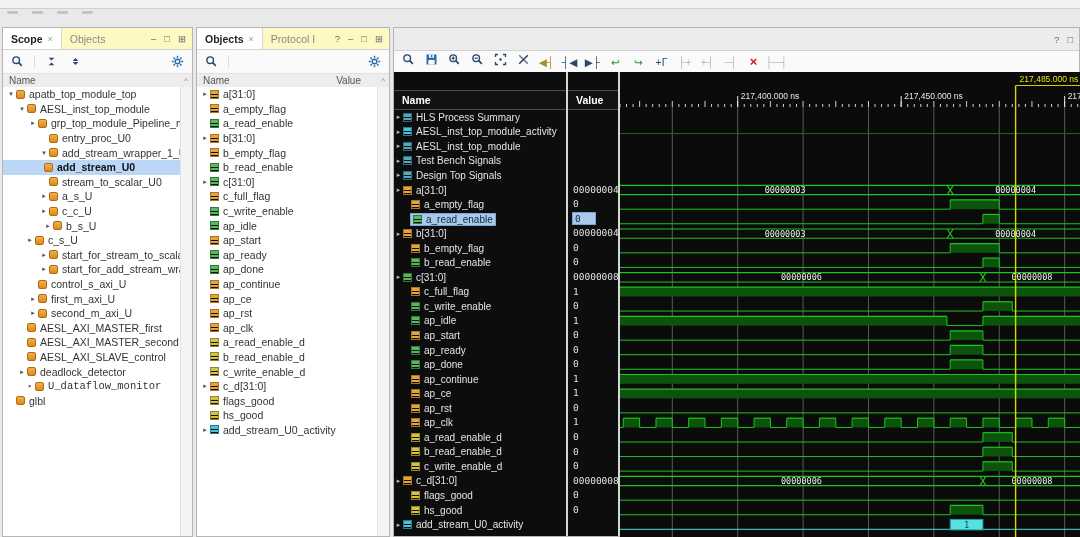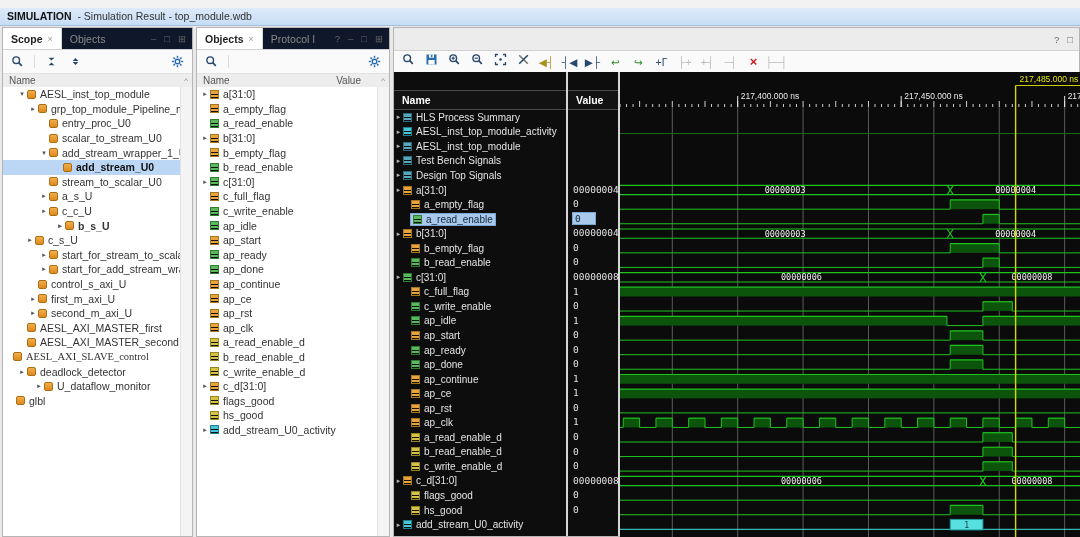--- a/index.html
+++ b/index.html
@@ -10,21 +10,21 @@
   .minibar i{display:inline-block;width:11px;height:3px;background:#c4c4c4;margin:3px 7px 0;border-radius:1px;}
   
   .banner{position:absolute;top:8px;left:0;right:0;height:17px;background:linear-gradient(#ddeafa,#c7ddf5);
           border-bottom:1px solid #9fbedd;font-size:10.5px;line-height:17px;padding-left:7px;color:#333;}
   .banner b{color:#111;}
   
   .panel{position:absolute;top:27px;bottom:0;background:#fff;border:1px solid #b5b5b5;box-sizing:border-box;}
   #scopePanel{left:2px;width:191px;}
   #objectsPanel{left:196px;width:194px;}
   #wavePanel{left:393px;width:687px;background:#f4f4f4;}
-  .tabbar{height:21px;background:#0f172a;border-bottom:1px solid #d2d2d2;display:flex;align-items:stretch;
+  .tabbar{height:21px;background:#fef9c3;border-bottom:1px solid #d2d2d2;display:flex;align-items:stretch;
           font-size:10.5px;color:#8a8a8a;}
   .tab{padding:0 8px;line-height:20px;display:flex;gap:5px;align-items:center;white-space:nowrap;overflow:hidden;}
   .tab.active{background:#fff;color:#222;font-weight:bold;border-right:1px solid #d8d8d8;}
   .tab .x{color:#999;font-weight:normal;font-size:9px;}
   .winbtns{margin-left:auto;display:flex;gap:8px;padding-right:6px;align-items:center;color:#666;font-size:9.5px;}
   .ptoolbar{height:23px;background:#fafafa;border-bottom:1px solid #e2e2e2;display:flex;align-items:center;
             gap:9px;padding:0 7px;}
   .ptoolbar .spacer{flex:1;}
   .tbicon{display:inline-flex;align-items:center;justify-content:center;width:15px;height:15px;}
   .tbsep{width:1px;height:13px;background:#ddd;}
@@ -63,24 +63,20 @@
   .selwrap{display:flex;align-items:center;background:#a9c9ec;outline:1px solid #7ba7d4;color:#10253a;padding:0 2px;}
   .selwrap .lbl{color:#10253a;}
   .vrow{height:14.55px;line-height:14.55px;font-family:"DejaVu Sans Mono",monospace;font-size:9.5px;color:#e0e0e0;padding-left:5px;}
   .vrow .selval{background:#a9c9ec;color:#10253a;padding:0 14px 0 2px;outline:1px solid #7ba7d4;}
 </style>
 </head>
 <body>
 
 <div class="app">
   <div class="minibar"><i></i><i></i><i></i><i></i></div>
-  <div class="banner">
-    <b>SIMULATION</b>
-    <span>&nbsp;<span>- Simulation Result - top_module.wdb</span></span>
-  </div>
 
   <section class="panel" id="scopePanel">
     <div class="tabbar" id="scopeTabs">
         <div class="tab active">
           <span class="lbl">Scope</span>
           <span class="x">×</span>
         </div>
         <div class="tab">
           <span class="lbl">Objects</span>
         </div>
@@ -125,83 +121,83 @@
               <line x1="3.9" y1="9.1" x2="2.5" y2="10.5"></line>
             </g>
           </svg>
         </span>
       </div>
     <div class="colhead">
       <span>Name</span>
       <span class="caret">^</span>
     </div>
     <div class="tree" id="scopeTree">
+        <div class="trow" style="padding-left: 3px;">
+          <span class="arr">▾</span>
+          <span class="oicon"></span>
+          <span class="lbl">apatb_top_module_top</span>
+        </div>
         <div class="trow" style="padding-left: 14px;">
           <span class="arr">▾</span>
           <span class="oicon"></span>
           <span class="lbl">AESL_inst_top_module</span>
         </div>
         <div class="trow" style="padding-left: 25px;">
           <span class="arr">▸</span>
           <span class="oicon"></span>
           <span class="lbl">grp_top_module_Pipeline_main_lc</span>
         </div>
         <div class="trow" style="padding-left: 36px;">
           <span class="arr"></span>
           <span class="oicon"></span>
           <span class="lbl">entry_proc_U0</span>
         </div>
         <div class="trow" style="padding-left: 36px;">
-          <span class="arr"></span>
-          <span class="oicon"></span>
-          <span class="lbl">scalar_to_stream_U0</span>
+          <span class="arr">▾</span>
+          <span class="oicon"></span>
+          <span class="lbl">add_stream_wrapper_1_U0</span>
+        </div>
+        <div class="trow sel" style="padding-left: 31px;">
+          <span class="arr"></span>
+          <span class="oicon"></span>
+          <span class="lbl">add_stream_U0</span>
         </div>
         <div class="trow" style="padding-left: 36px;">
-          <span class="arr">▾</span>
-          <span class="oicon"></span>
-          <span class="lbl">add_stream_wrapper_1_U0</span>
-        </div>
-        <div class="trow sel" style="padding-left: 50px;">
-          <span class="arr"></span>
-          <span class="oicon"></span>
-          <span class="lbl">add_stream_U0</span>
+          <span class="arr"></span>
+          <span class="oicon"></span>
+          <span class="lbl">stream_to_scalar_U0</span>
         </div>
         <div class="trow" style="padding-left: 36px;">
-          <span class="arr"></span>
-          <span class="oicon"></span>
-          <span class="lbl">stream_to_scalar_U0</span>
+          <span class="arr">▸</span>
+          <span class="oicon"></span>
+          <span class="lbl">a_s_U</span>
         </div>
         <div class="trow" style="padding-left: 36px;">
           <span class="arr">▸</span>
           <span class="oicon"></span>
-          <span class="lbl">a_s_U</span>
+          <span class="lbl">c_c_U</span>
+        </div>
+        <div class="trow" style="padding-left: 40px;">
+          <span class="arr">▸</span>
+          <span class="oicon"></span>
+          <span class="lbl">b_s_U</span>
+        </div>
+        <div class="trow" style="padding-left: 22px;">
+          <span class="arr">▸</span>
+          <span class="oicon"></span>
+          <span class="lbl">c_s_U</span>
         </div>
         <div class="trow" style="padding-left: 36px;">
           <span class="arr">▸</span>
           <span class="oicon"></span>
-          <span class="lbl">c_c_U</span>
-        </div>
-        <div class="trow" style="padding-left: 52px; font-weight: bold;">
-          <span class="arr">▸</span>
-          <span class="oicon"></span>
-          <span class="lbl">b_s_U</span>
-        </div>
-        <div class="trow" style="padding-left: 22px;">
-          <span class="arr">▸</span>
-          <span class="oicon"></span>
-          <span class="lbl">c_s_U</span>
+          <span class="lbl">start_for_stream_to_scalar_U0</span>
         </div>
         <div class="trow" style="padding-left: 36px;">
           <span class="arr">▸</span>
           <span class="oicon"></span>
-          <span class="lbl">start_for_stream_to_scalar_U0</span>
-        </div>
-        <div class="trow" style="padding-left: 36px;">
-          <span class="arr">▸</span>
-          <span class="oicon"></span>
           <span class="lbl">start_for_add_stream_wrapper</span>
         </div>
         <div class="trow" style="padding-left: 25px;">
           <span class="arr"></span>
           <span class="oicon"></span>
           <span class="lbl">control_s_axi_U</span>
         </div>
         <div class="trow" style="padding-left: 25px;">
           <span class="arr">▸</span>
           <span class="oicon"></span>
@@ -215,31 +211,31 @@
         <div class="trow" style="padding-left: 14px;">
           <span class="arr"></span>
           <span class="oicon"></span>
           <span class="lbl">AESL_AXI_MASTER_first</span>
         </div>
         <div class="trow" style="padding-left: 14px;">
           <span class="arr"></span>
           <span class="oicon"></span>
           <span class="lbl">AESL_AXI_MASTER_second</span>
         </div>
-        <div class="trow" style=" font-family: Liberation Serif, serif;">
+        <div class="trow" style="padding-left: 14px;">
           <span class="arr"></span>
           <span class="oicon"></span>
           <span class="lbl">AESL_AXI_SLAVE_control</span>
         </div>
         <div class="trow" style="padding-left: 14px;">
           <span class="arr">▸</span>
           <span class="oicon"></span>
           <span class="lbl">deadlock_detector</span>
         </div>
-        <div class="trow" style="padding-left: 31px;">
+        <div class="trow" style="padding-left: 22px; font-family: Liberation Mono, monospace;">
           <span class="arr">▸</span>
           <span class="oicon"></span>
           <span class="lbl">U_dataflow_monitor</span>
         </div>
         <div class="trow" style="padding-left: 3px;">
           <span class="arr"></span>
           <span class="oicon"></span>
           <span class="lbl">glbl</span>
         </div>
       </div>

